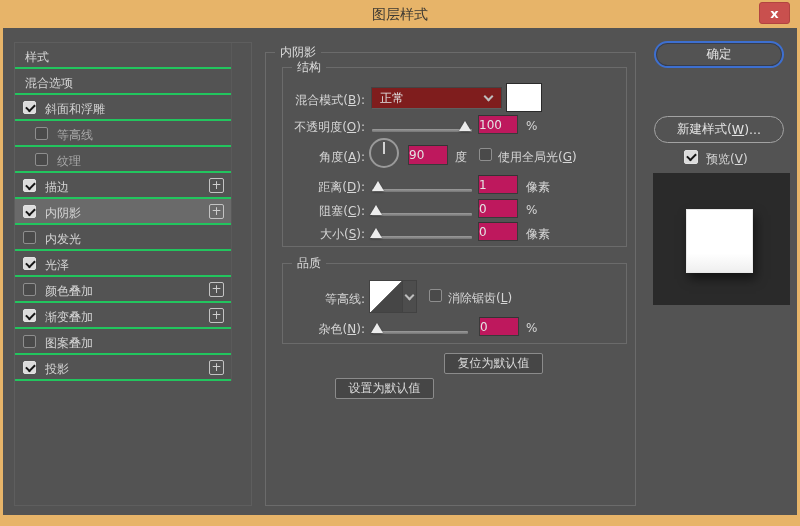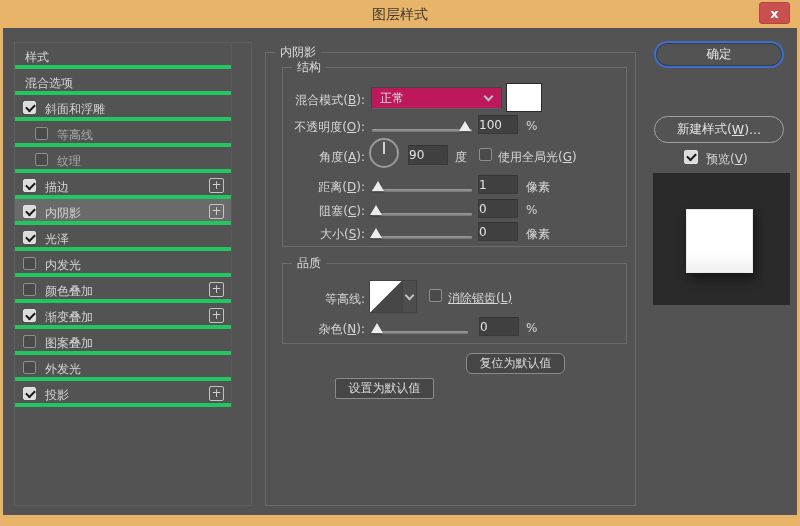--- a/index.html
+++ b/index.html
@@ -13,21 +13,21 @@
     border-radius:3px; color:#fff; font-size:13px; font-weight:bold; display:flex; align-items:center;
     justify-content:center; border:1px solid #b24441; }
 
   .dialog { position:absolute; left:3px; top:28px; right:3px; bottom:11px; background:#535353; color:#d6d6d6; }
 
   
   .style-list { position:absolute; left:11px; top:14px; width:238px; height:464px;
     border:1px solid #5e5e5e; background:#535353; }
   .list-rows { position:absolute; left:0; top:0; width:217px; border-right:1px solid #5a5a5a; }
   .scroll-track { position:absolute; left:217px; top:0; width:19px; bottom:27px; }
-  .row { position:relative; height:26px; border-bottom:4px solid #22c55e; }
+  .row { position:relative; height:26px; border-bottom:2px solid #22c55e; }
   .row.selected { background:#6a6a6a; }
   .row .lbl { position:absolute; left:30px; top:6px; font-size:12px; color:#d4d4d4; white-space:nowrap; }
   .row.nocb .lbl { left:10px; }
   .row.indent .cb { left:20px; }
   .row.indent .lbl { left:42px; }
   .row.dim .lbl { color:#a9a9a9; }
 
   .cb { position:absolute; left:8px; top:6px; width:13px; height:13px; background:#4a4a4a;
     border:1px solid #8e8e8e; border-radius:2px; }
   .cb.checked { background:#dcdcdc; border-color:#e3e3e3; }
@@ -47,25 +47,25 @@
   
   .fs { position:absolute; border:1px solid #6b6b6b; }
   .legend { position:absolute; top:-9px; left:9px; background:#535353; padding:0 5px; font-size:12px; color:#dcdcdc; white-space:nowrap; }
   .fs-main { left:262px; top:24px; width:371px; height:454px; }
   .fs-struct { left:16px; top:14px; width:345px; height:180px; }
   .fs-qual { left:16px; top:210px; width:345px; height:81px; }
 
   .flabel { position:absolute; left:0; width:82px; text-align:right; font-size:12px; color:#d6d6d6; white-space:nowrap; }
   .unit { position:absolute; font-size:12px; color:#d6d6d6; }
 
-  .val { position:absolute; width:40px; height:19px; background:#404040; border:1px solid #3a3a3a;
+  .val { position:absolute; width:40px; height:19px; background:#be185d; border:1px solid #3a3a3a;
     border-top-color:#343434; color:#e3e3e3; font-size:12px; padding:0 0;
     font-family:"DejaVu Sans","Liberation Sans",sans-serif; }
 
-  .dropdown { position:absolute; left:88px; top:19px; width:131px; height:22px; background:#be185d;
+  .dropdown { position:absolute; left:88px; top:19px; width:131px; height:22px; background:#7f1d1d;
     border:1px solid #434343; border-bottom-color:#5f5f5f; color:#e0e0e0; font-size:12px;
     line-height:20px; padding-left:8px; }
   .chev { position:absolute; width:7px; height:7px; border-right:2px solid #bdbdbd; border-bottom:2px solid #bdbdbd;
     transform:rotate(45deg); }
   .dropdown .chev { right:9px; top:5px; }
   .swatch { position:absolute; left:223px; top:15px; width:36px; height:29px; background:#fff; border:1px solid #2b2b2b; }
 
   .track { position:absolute; width:100px; height:3px; background:linear-gradient(180deg,#9c9c9c,#757575); border-radius:1px; }
   .thumb { position:absolute; top:-8px; width:0; height:0; margin-left:-6px;
     border-left:6px solid transparent; border-right:6px solid transparent; border-bottom:10px solid #ececec;
@@ -140,44 +140,40 @@
           <span class="cb checked"></span>
           <span class="lbl">描边</span>
           <span class="plusbtn">+</span>
         </div>
         <div class="row selected">
           <span class="cb checked"></span>
           <span class="lbl">内阴影</span>
           <span class="plusbtn">+</span>
         </div>
         <div class="row">
+          <span class="cb"></span>
+          <span class="lbl">内发光</span>
+        </div>
+        <div class="row">
           <span class="cb checked"></span>
           <span class="lbl">光泽</span>
         </div>
         <div class="row">
           <span class="cb"></span>
-          <span class="lbl">内发光</span>
-        </div>
-        <div class="row">
-          <span class="cb"></span>
           <span class="lbl">颜色叠加</span>
           <span class="plusbtn">+</span>
         </div>
         <div class="row">
           <span class="cb checked"></span>
           <span class="lbl">渐变叠加</span>
           <span class="plusbtn">+</span>
         </div>
         <div class="row">
           <span class="cb"></span>
           <span class="lbl">图案叠加</span>
-        </div>
-        <div class="row">
-          <span class="cb"></span>
-          <span class="lbl">外发光</span>
         </div>
         <div class="row">
           <span class="cb checked"></span>
           <span class="lbl">投影</span>
           <span class="plusbtn">+</span>
         </div>
       </div>
 
       <div class="scroll-track"></div>
 
@@ -238,32 +234,32 @@
         <span class="legend">品质</span>
 
         <span class="flabel" style="top:27px;">等高线:</span>
         <div class="contour-wrap">
           <span class="contour-thumb"></span>
           <span class="contour-arrow">
             <span class="chev"></span>
           </span>
         </div>
         <span class="ckbx" style="left:146px; top:25px;"></span>
-        <span class="cklabel" style="left:165px; top:26px;text-decoration:underline;">消除锯齿(<u>L</u>)</span>
+        <span class="cklabel" style="left:165px; top:26px;">消除锯齿(<u>L</u>)</span>
 
         <span class="flabel" style="top:57px;">杂色(<u>N</u>):</span>
         <div class="track" style="left:90px; top:67px; width:95px;">
           <span class="thumb t0"></span>
         </div>
         <input class="val" style="left: 196px; top: 53px;" value="0">
         <span class="unit" style="left:243px; top:57px;">%</span>
       </div>
 
       <div class="defbtn" style="left:69px;margin-top:25px;">设置为默认值</div>
-      <div class="defbtn" style="left:200px;border-radius:6px;">复位为默认值</div>
+      <div class="defbtn" style="left:178px;">复位为默认值</div>
     </div>
 
     <div class="pillbtn focused" style="top:13px;">确定</div>
     <div class="pillbtn" style="top:88px;">新建样式(<u>W</u>)...</div>
 
     <span class="ckbx checked" style="left:681px; top:122px; width:14px; height:14px;"></span>
     <span class="cklabel" style="left:703px; top:123px;">预览(<u>V</u>)</span>
 
     <div class="preview-box">
       <div class="preview-square"></div>

